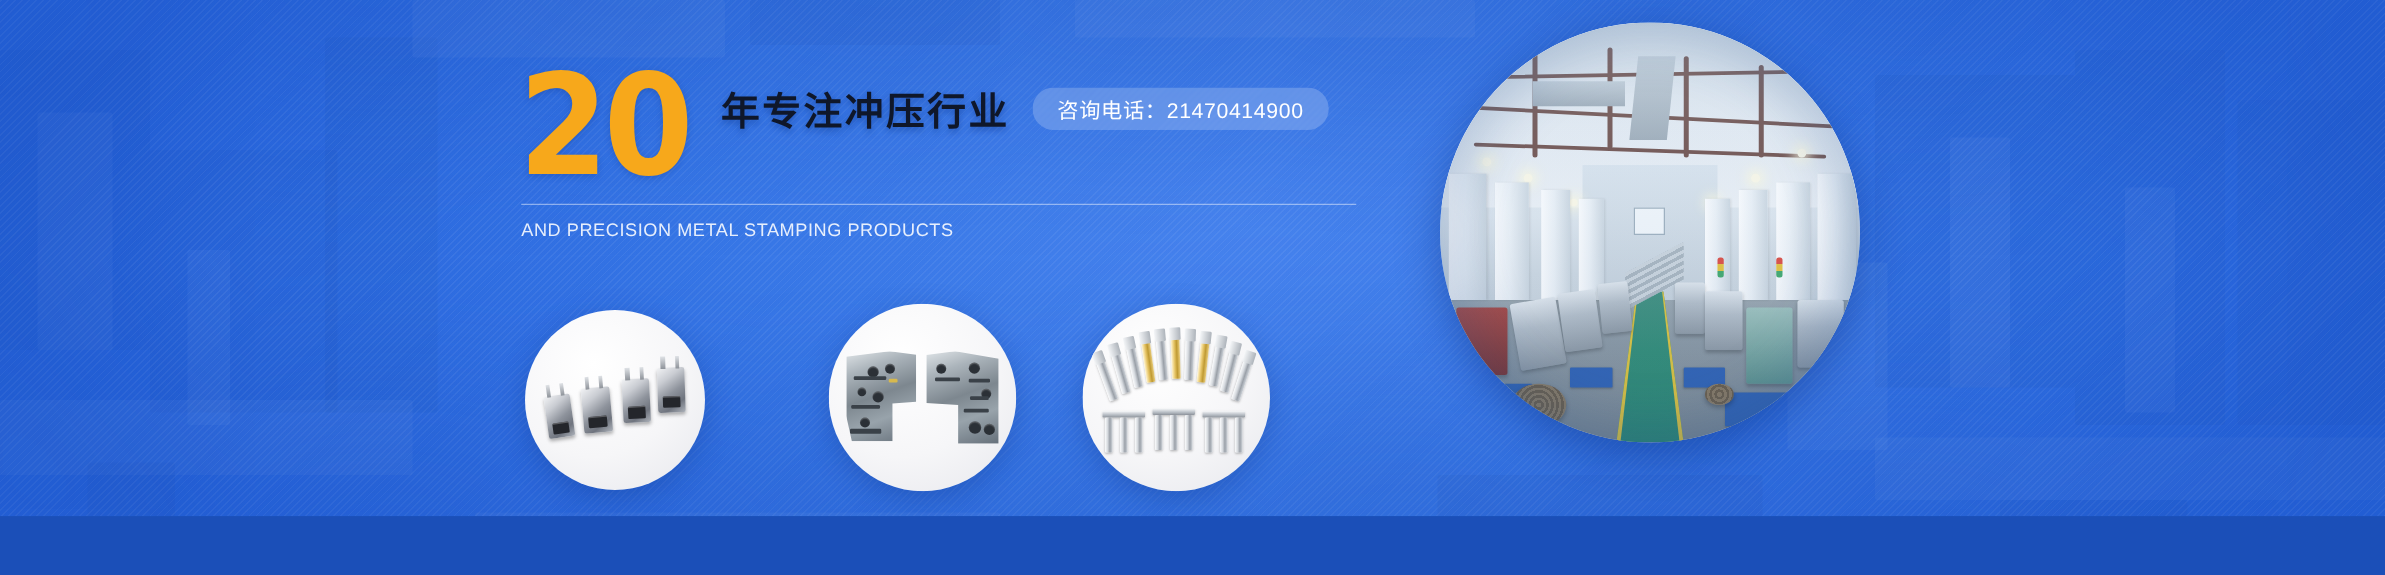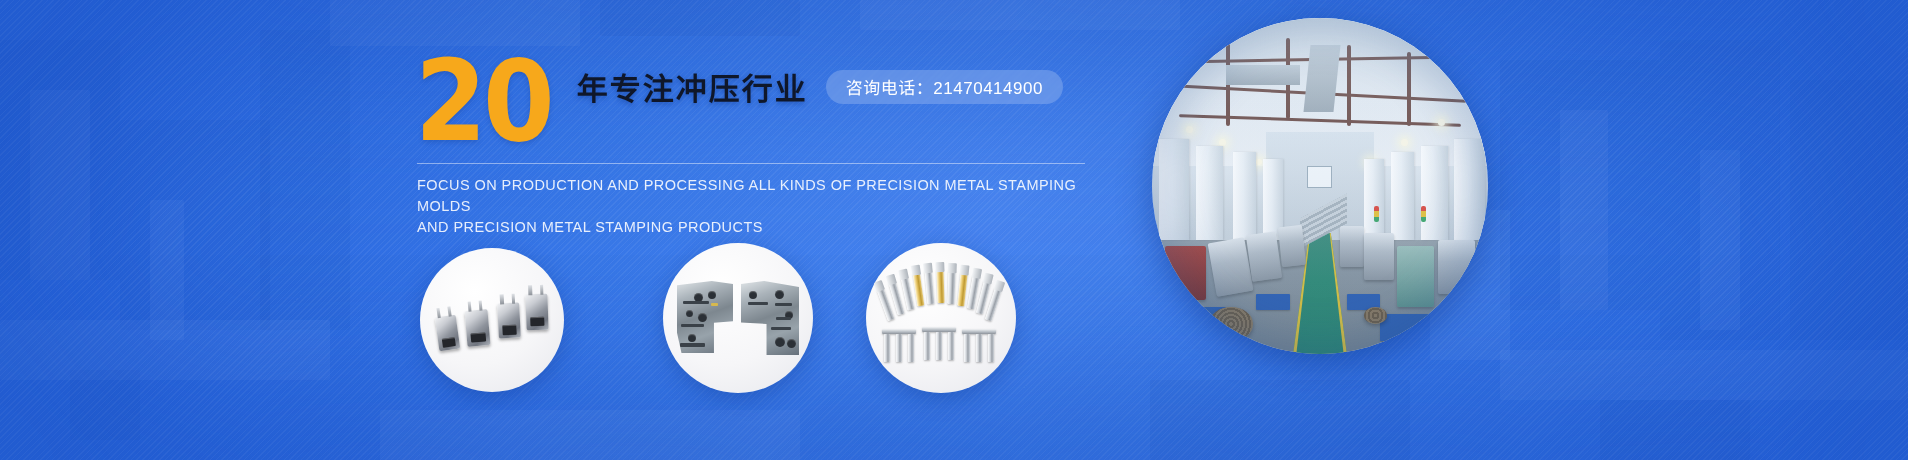--- a/index.html
+++ b/index.html
@@ -4,21 +4,21 @@
 <title>Banner</title>
 <style>
   html, body {
     margin: 0;
     padding: 0;
     background: #1b4fb8;
   }
   #banner {
     position: relative;
     width: 1908px;
-    height: 460px;
+    height: 413px;
     overflow: hidden;
     font-family: "Liberation Sans", "DejaVu Sans", sans-serif;
     background: #2f6fe0;
     user-select: none;
   }
 
   
   .bg-base {
     position: absolute;
     inset: 0;
@@ -392,21 +392,20 @@
         <div class="line2">
           <span class="cn-big">年专注冲压行业</span>
           <span class="phone-pill">咨询电话：21470414900</span>
         </div>
       </div>
     </div>
 
     <div class="rule"></div>
 
     <div class="subcopy">
-      <div>FOCUS ON PRODUCTION AND PROCESSING ALL KINDS OF PRECISION METAL STAMPING MOLDS</div>
       <div>AND PRECISION METAL STAMPING PRODUCTS</div>
     </div>
   </div>
 
   <div class="shot" style="left:420px; top:248px; width:144px; height:144px;">
     <div class="plate"></div>
 
     <div class="part usb" style="left:17px; top:68px; width:21px; height:34px; transform:rotate(-8deg);">
       <div class="mouth"></div>
         <div class="tab" style="left:14%;"></div>

